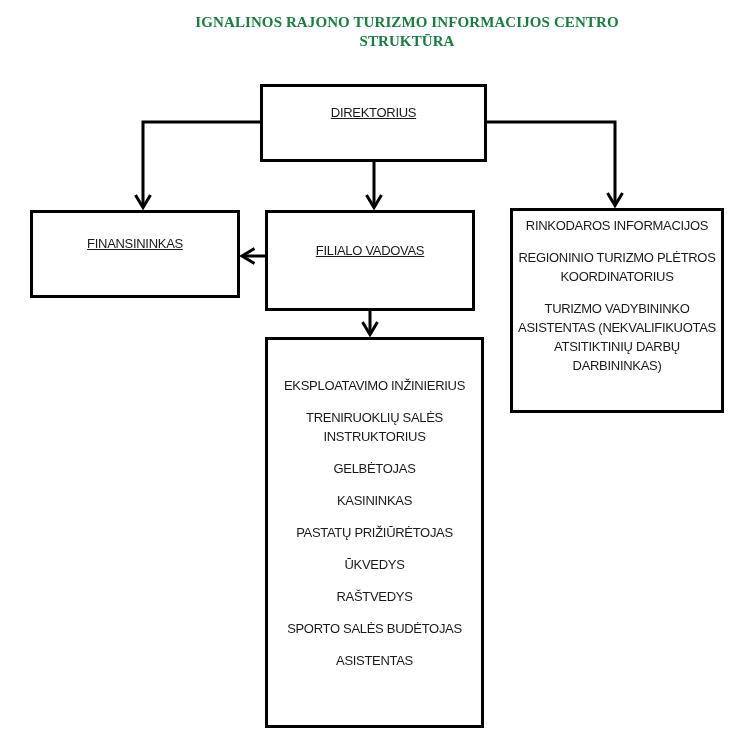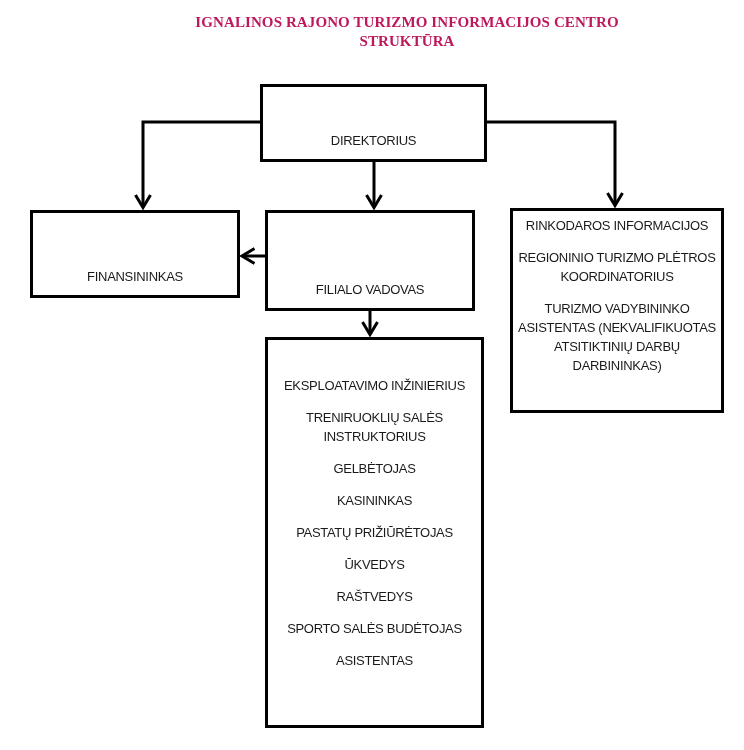--- a/index.html
+++ b/index.html
@@ -21,21 +21,21 @@
     top: 13px;
     left: 0;
     width: 744px;
     box-sizing: border-box;
     padding-left: 70px;
     text-align: center;
     font-family: "Liberation Serif", serif;
     font-weight: bold;
     font-size: 15px;
     line-height: 19px;
-    color: #be185d;
+    color: #15803d;
     letter-spacing: 0.1px;
   }
   .connectors {
     position: absolute;
     top: 0;
     left: 0;
     width: 744px;
     height: 750px;
     pointer-events: none;
   }
@@ -44,23 +44,24 @@
     box-sizing: border-box;
     border: 3.5px solid #000000;
     background: #ffffff;
     font-size: 13px;
     letter-spacing: -0.3px;
     line-height: 19px;
     text-align: center;
   }
   .label-box {
     display: flex;
-    align-items: flex-end;
+    align-items: center;
     justify-content: center;
-    padding-bottom: 9px;
+    padding-bottom: 21px;
+    text-decoration: underline;
   }
   .box-direktorius { left: 260px; top: 84px;  width: 227px; height: 78px; }
   .box-finansininkas { left: 30px;  top: 210px; width: 210px; height: 88px; }
   .box-filialo { left: 265px; top: 210px; width: 210px; height: 101px; }
   .box-tourism { left: 510px; top: 208px; width: 214px; height: 205px; padding: 5px 2px 0 2px; }
   .box-branch  { left: 265px; top: 337px; width: 219px; height: 391px; padding: 36px 4px 0 4px; }
   .role {
     margin-bottom: 13px;
   }
 </style>

